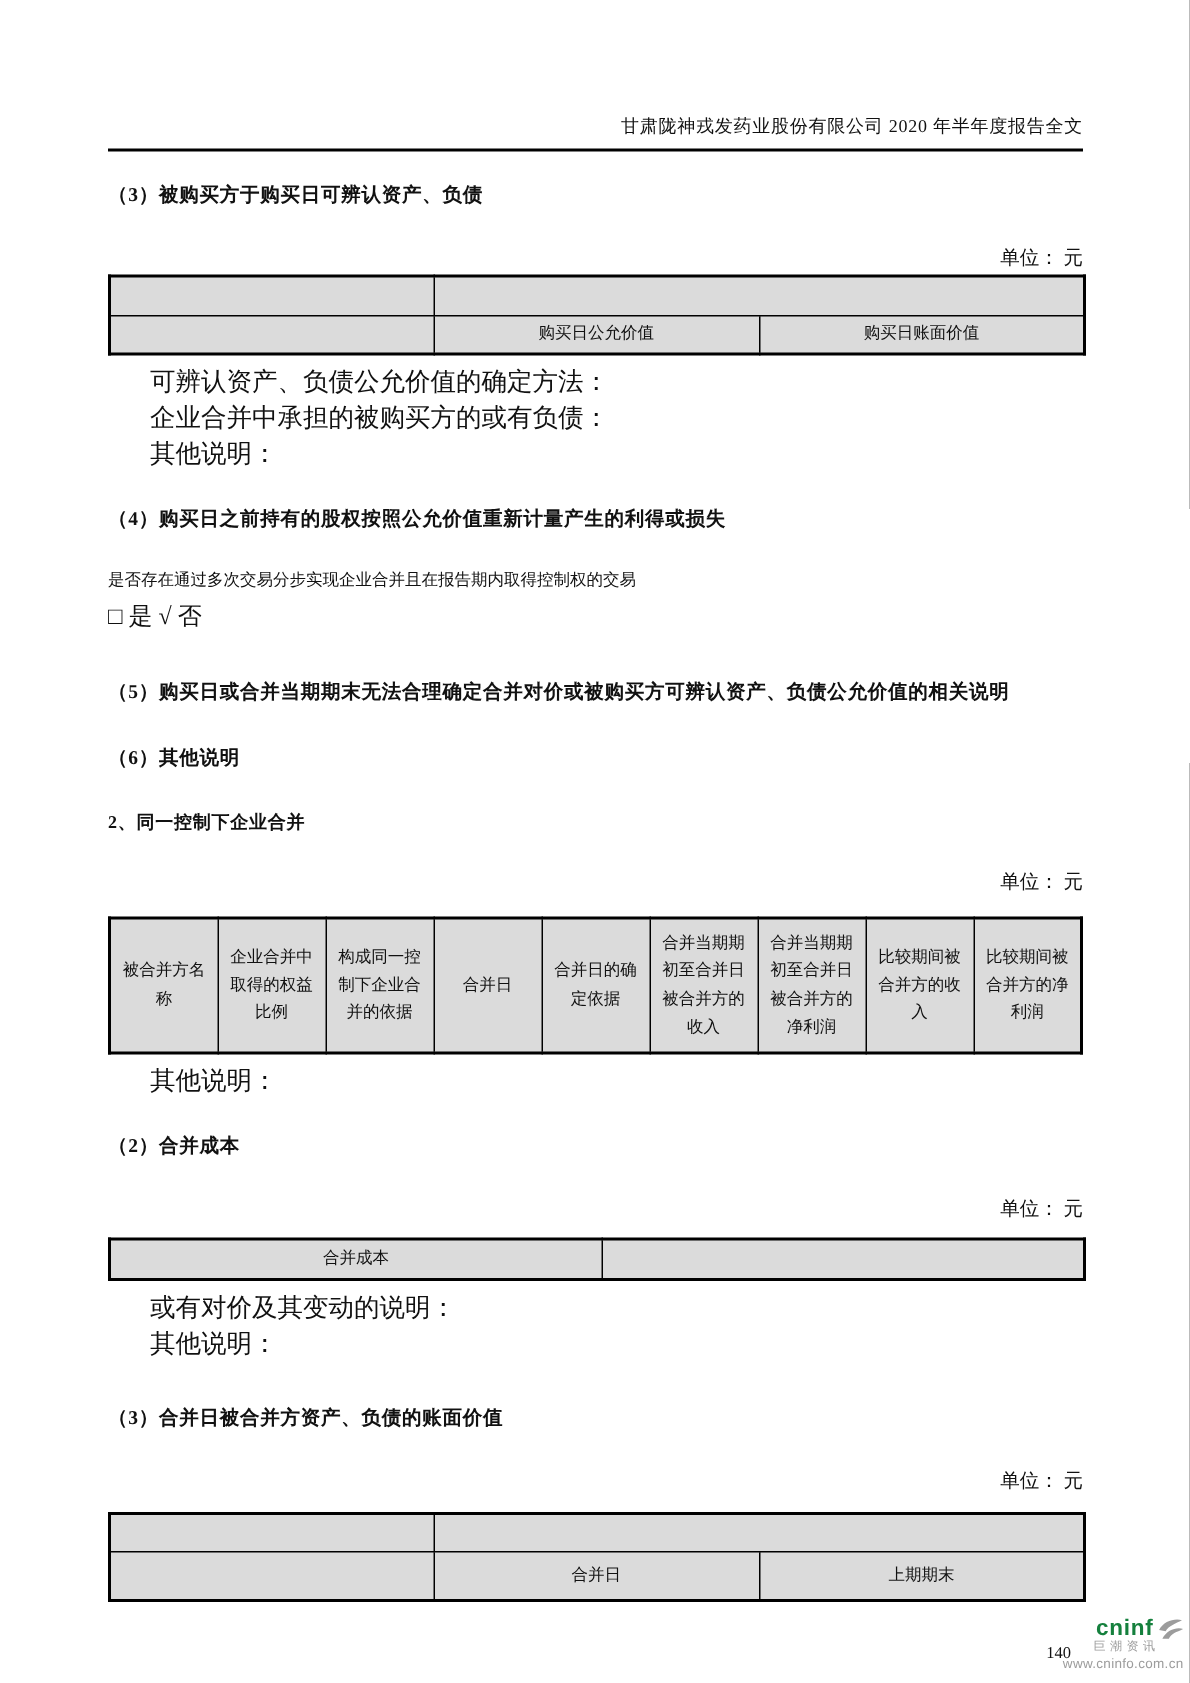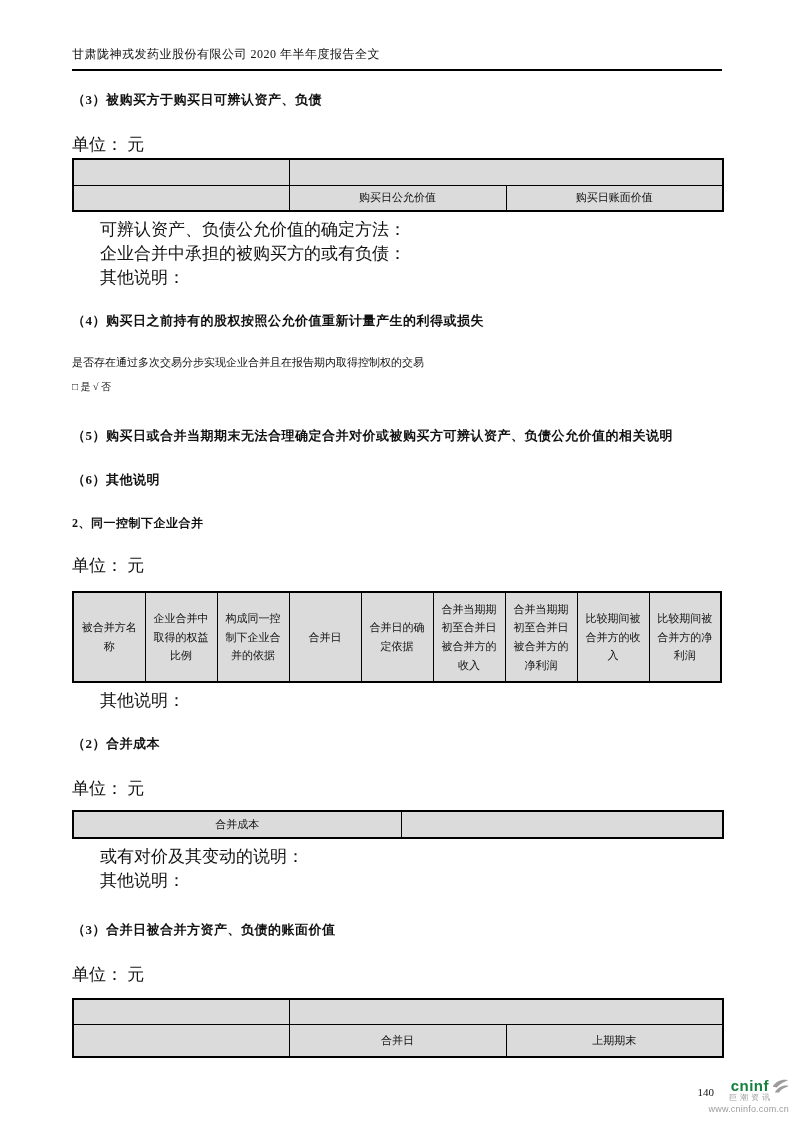--- a/index.html
+++ b/index.html
@@ -4,31 +4,31 @@
 <style>
   * { margin:0; padding:0; box-sizing:border-box; }
   html,body { background:#888; }
   .page {
     width:793px; height:1122px; margin:0 auto; position:relative;
     background:#ffffff; color:#111;
     font-family:"Liberation Serif","DejaVu Serif",serif;
     overflow:hidden;
   }
   .doc-header {
-    margin:0 71px 0 72px; padding-top:46px; padding-bottom:6px;
-    border-bottom:2px solid #000; text-align:left;
+    margin:0 71px 0 72px; padding-top:76px; padding-bottom:6px;
+    border-bottom:2px solid #000; text-align:right;
     font-size:12px; letter-spacing:0.5px;
   }
   .content { margin:0 71px 0 72px; }
   .h-sub { font-size:13px; font-weight:bold; letter-spacing:0.5px; }
   .h-num { font-size:12px; font-weight:bold; letter-spacing:0.5px; }
-  .unit-line { font-size:17px; }
+  .unit-line { text-align:right; font-size:13px; }
   .note-line { font-size:17px; line-height:24px;margin-left:28px; }
   .q-line { font-size:11px; line-height:24px; }
-  .chk-line { font-size:10px; line-height:25px; }
+  .chk-line { font-size:16px; line-height:25px; }
 
   table { border-collapse:collapse; width:650px; table-layout:fixed; }
   table, th, td { border:1px solid #000; }
   table { border:2px solid #000; }
   td {
     background:#dbdbdb; text-align:center; vertical-align:middle;
     font-size:11px; line-height:1.7; padding:2px 4px;
   }
   .t2rows td { height:26px; }
   .big-head td { height:90px; padding:2px 5px; }

